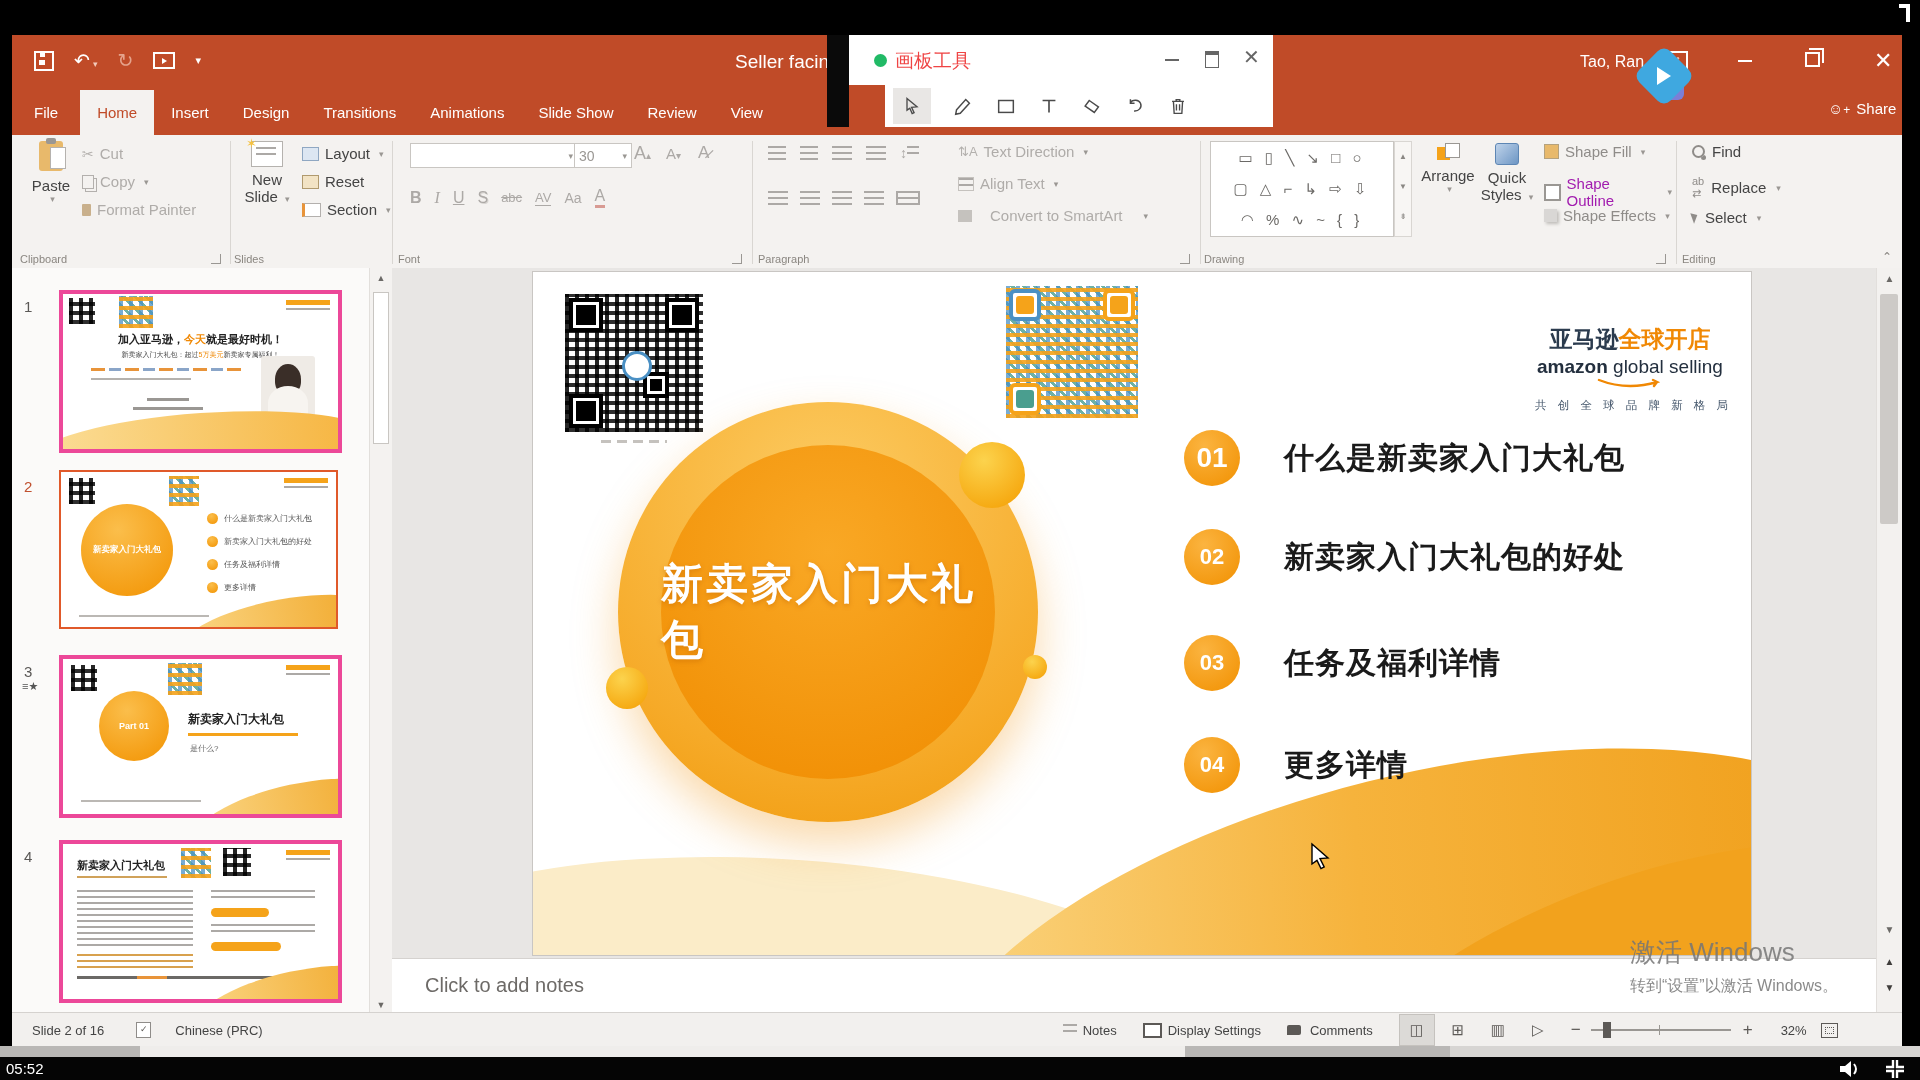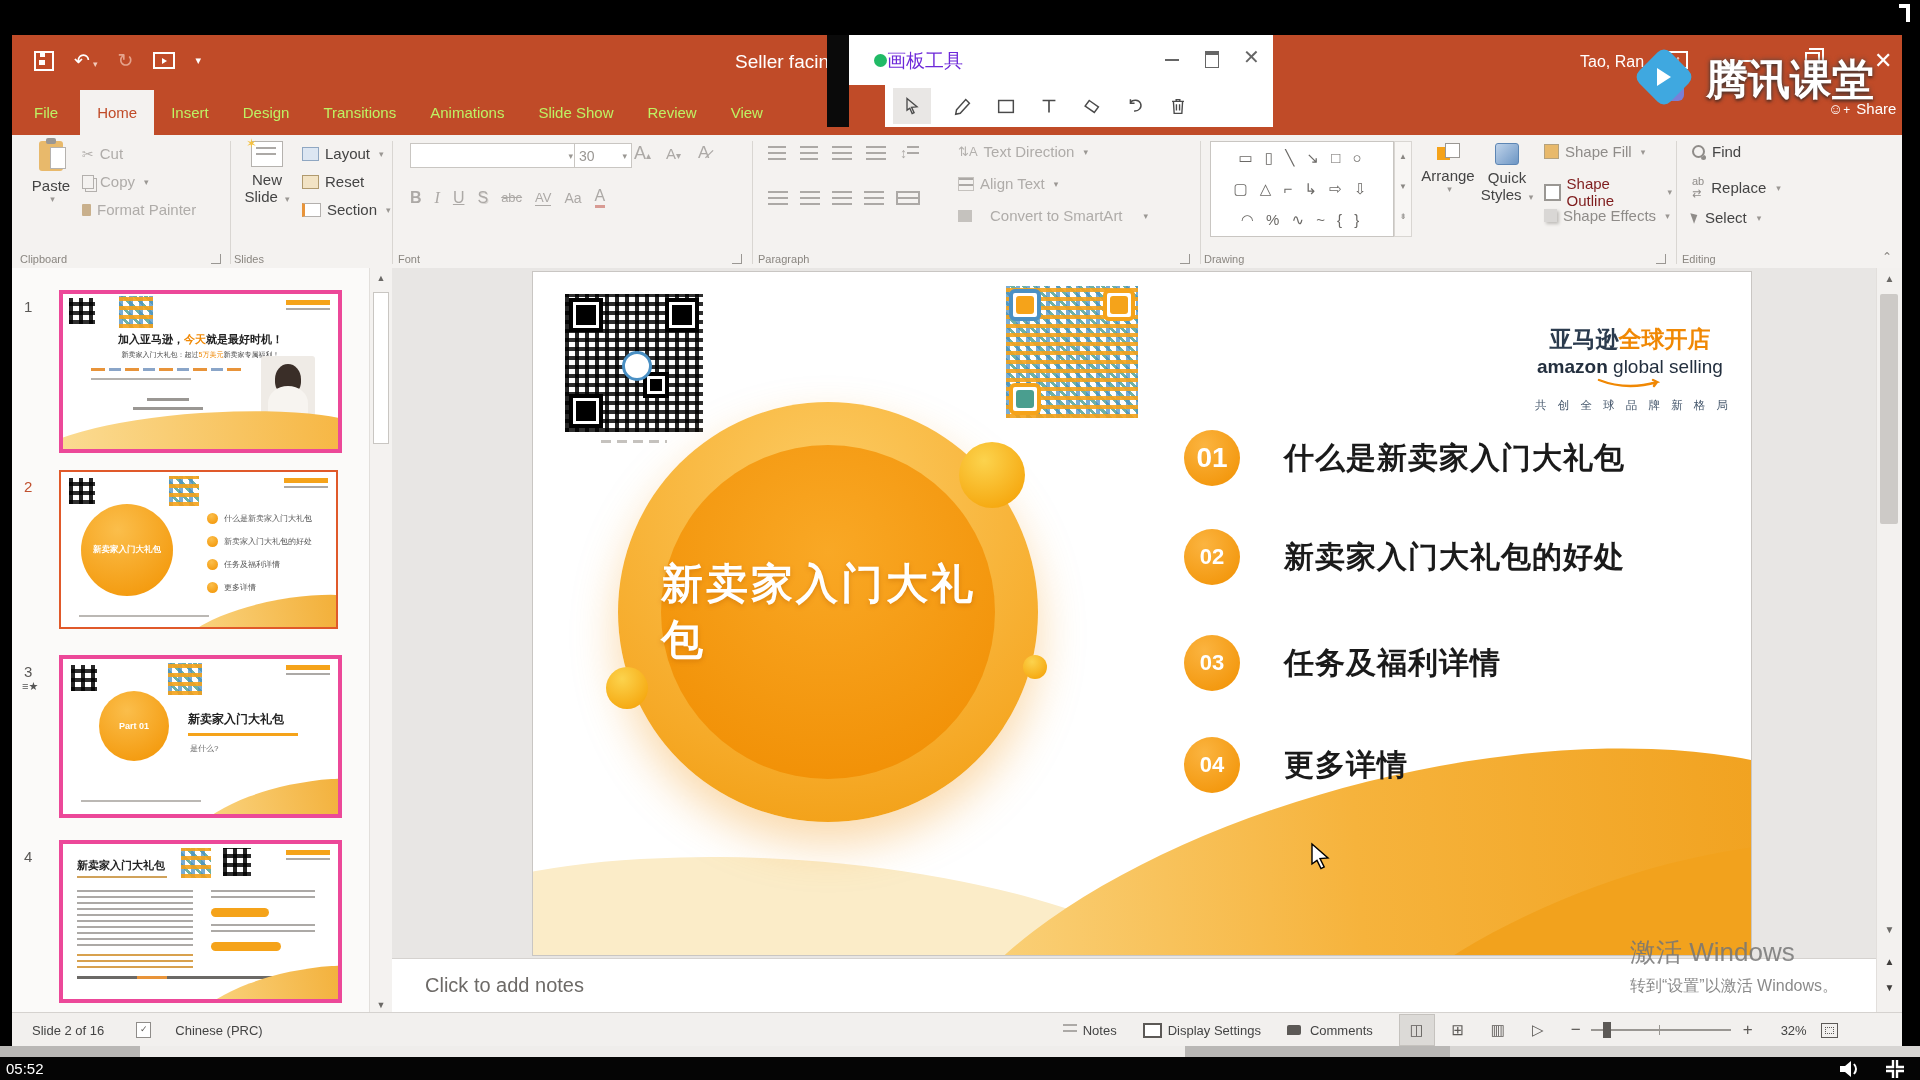--- a/index.html
+++ b/index.html
@@ -3,21 +3,21 @@
 <meta charset="utf-8">
 <style>
   html,body{margin:0;padding:0;background:#000;}
   body{width:1920px;height:1080px;position:relative;overflow:hidden;
        font-family:"Liberation Sans","DejaVu Sans",sans-serif;-webkit-font-smoothing:antialiased;}
   .abs{position:absolute;}
   .flex{display:flex;align-items:center;}
   
   .titlebar{background:#C04B28;}
   .tabrow{background:#C04B28;}
-  .tab{color:#bef264;font-size:15px;padding:0 17px;height:45px;display:flex;align-items:center;}
+  .tab{color:#ffffff;font-size:15px;padding:0 17px;height:45px;display:flex;align-items:center;}
   .tab.active{background:#F4F2F0;color:#C04B28;}
   .ribbon{background:#F4F2F0;border-bottom:1px solid #CFCCC9;}
   .grp-label{position:absolute;bottom:3px;font-size:11px;color:#8A8680;width:100%;text-align:left;}
   .gsep{position:absolute;top:6px;bottom:4px;width:1px;background:#D9D6D2;}
   .rtxt{font-size:15px;color:#444;}
   .rdis{font-size:15px;color:#AFACA9;}
   .dd{font-size:9px;color:#9a9793;margin-left:3px;}
   .combo{background:#fff;border:1px solid #C9C6C2;height:23px;display:flex;align-items:center;
          font-size:14px;color:#9a9793;padding:0 4px;justify-content:space-between;}
   .fbtn{font-size:16px;color:#ACA9A6;margin-right:13px;}
@@ -225,21 +225,21 @@
       <span style="display:inline-block;width:22px;height:20px;background:linear-gradient(135deg,#BFD3EA,#6D96C4);border:1px solid #5D86B4;border-radius:3px;"></span>
       <div class="rtxt"><span>Quick</span><br><span>Styles</span> <span class="dd">▾</span></div>
     </div>
     <div class="abs flex" style="left:340px;top:8px;gap:6px;">
       <span style="width:13px;height:13px;background:#E8B96B;border:1px solid #b5a27e;"></span>
       <span class="rdis" style="color:#8f8c89;">Shape Fill</span>
         <span class="dd">▾</span>
     </div>
     <div class="abs flex" style="left:340px;top:40px;gap:6px;">
       <span style="width:13px;height:13px;background:#fff;border:2px solid #9a9793;"></span>
-      <span class="rdis" style="color:#7f1d1d;">Shape Outline</span>
+      <span class="rdis" style="color:#a21caf;">Shape Outline</span>
         <span class="dd">▾</span>
     </div>
     <div class="abs flex" style="left:340px;top:72px;gap:6px;">
       <span style="width:13px;height:13px;background:#D9D7D5;box-shadow:2px 2px 3px #c0beba;"></span>
       <span class="rdis" style="color:#8f8c89;">Shape Effects</span>
         <span class="dd">▾</span>
     </div>
     <div class="grp-label">Drawing</div>
     <span class="launcher" style="right:6px;"></span>
   </div>
@@ -496,21 +496,21 @@
   <span style="margin-left:12px;font-size:17px;color:#5c5956;">+</span>
   <span style="margin-left:28px;">32%</span>
   <span style="margin-left:14px;width:15px;height:13px;border:1px solid #5c5956;position:relative;display:inline-block;">
     <span style="position:absolute;inset:3px;border:1px dotted #5c5956;"></span>
   </span>
 </div>
 
 <div class="abs" style="left:827px;top:35px;width:22px;height:92px;background:#0a0a0a;"></div>
 <div class="abs" style="left:849px;top:35px;width:424px;height:50px;background:#fff;">
   <span class="abs" style="left:25px;top:19px;width:13px;height:13px;border-radius:50%;background:#21BA66;"></span>
-  <span class="abs" style="left:38px;top:13px;font-size:19px;color:#6d28d9;text-align:right;">画板工具</span>
+  <span class="abs" style="left:46px;top:13px;font-size:19px;color:#ef4444;text-align:right;">画板工具</span>
   <span class="abs" style="left:316px;top:24px;width:14px;height:2px;background:#666;"></span>
   <span class="abs" style="left:356px;top:16px;width:12px;height:12px;border:1.5px solid #666;border-top:4px solid #666;display:inline-block;"></span>
   <span class="abs" style="left:394px;top:10px;color:#666;font-size:20px;">✕</span>
 </div>
 <div class="abs flex" style="left:885px;top:85px;width:388px;height:42px;background:#fff;gap:21px;padding-left:8px;box-sizing:border-box;">
   <span style="width:38px;height:36px;background:#E9E7E5;display:flex;align-items:center;justify-content:center;">
     <svg width="20" height="20" viewBox="0 0 24 24">
         <path d="M6 3 L18 13 L11.5 13.5 L14.5 20 L12.2 21 L9.4 14.6 L6 17 Z" fill="none" stroke="#4a4a4a" stroke-width="1.6"></path>
       </svg>
   </span>
@@ -533,21 +533,20 @@
       <path d="M5.5 7 H18.5 M10 7 V5 H14 V7 M7 7 L7.8 20 H16.2 L17 7 M10.3 10 V17 M13.7 10 V17" fill="none" stroke="#4a4a4a" stroke-width="1.5"></path>
     </svg>
 </div>
 
 <div class="abs flex" style="left:1640px;top:52px;gap:8px;z-index:50;">
   <span style="position:relative;width:58px;height:54px;display:inline-block;">
     <span style="position:absolute;left:14px;top:22px;width:30px;height:26px;background:#7B7FD6;border-radius:6px;"></span>
     <span style="position:absolute;left:2px;top:2px;width:44px;height:44px;background:#3FA8E0;transform:rotate(45deg);border-radius:9px;"></span>
     <span style="position:absolute;left:17px;top:15px;width:0;height:0;border-left:14px solid #fff;border-top:9px solid transparent;border-bottom:9px solid transparent;"></span>
   </span>
-  <span style="font-size:42px;font-weight:700;color:#fff;text-shadow:0 0 5px rgba(70,70,70,.95),0 2px 3px rgba(0,0,0,.5);">腾讯课堂</span>
 </div>
 
 <div class="abs" style="left:1630px;top:935px;color:rgba(118,118,118,.85);z-index:40;">
   <div style="font-size:26px;">激活 Windows</div>
   <div style="font-size:16px;margin-top:6px;">转到“设置”以激活 Windows。</div>
 </div>
 
 <svg class="abs" style="left:1308px;top:842px;z-index:60;" width="26" height="28" viewBox="0 0 26 28">
   <path d="M4 2 L20 16 L12 16.6 L16.2 25 L13 26.6 L9 18.4 L4 22 Z" fill="#fff" stroke="#000" stroke-width="1.4"></path>
 </svg>

